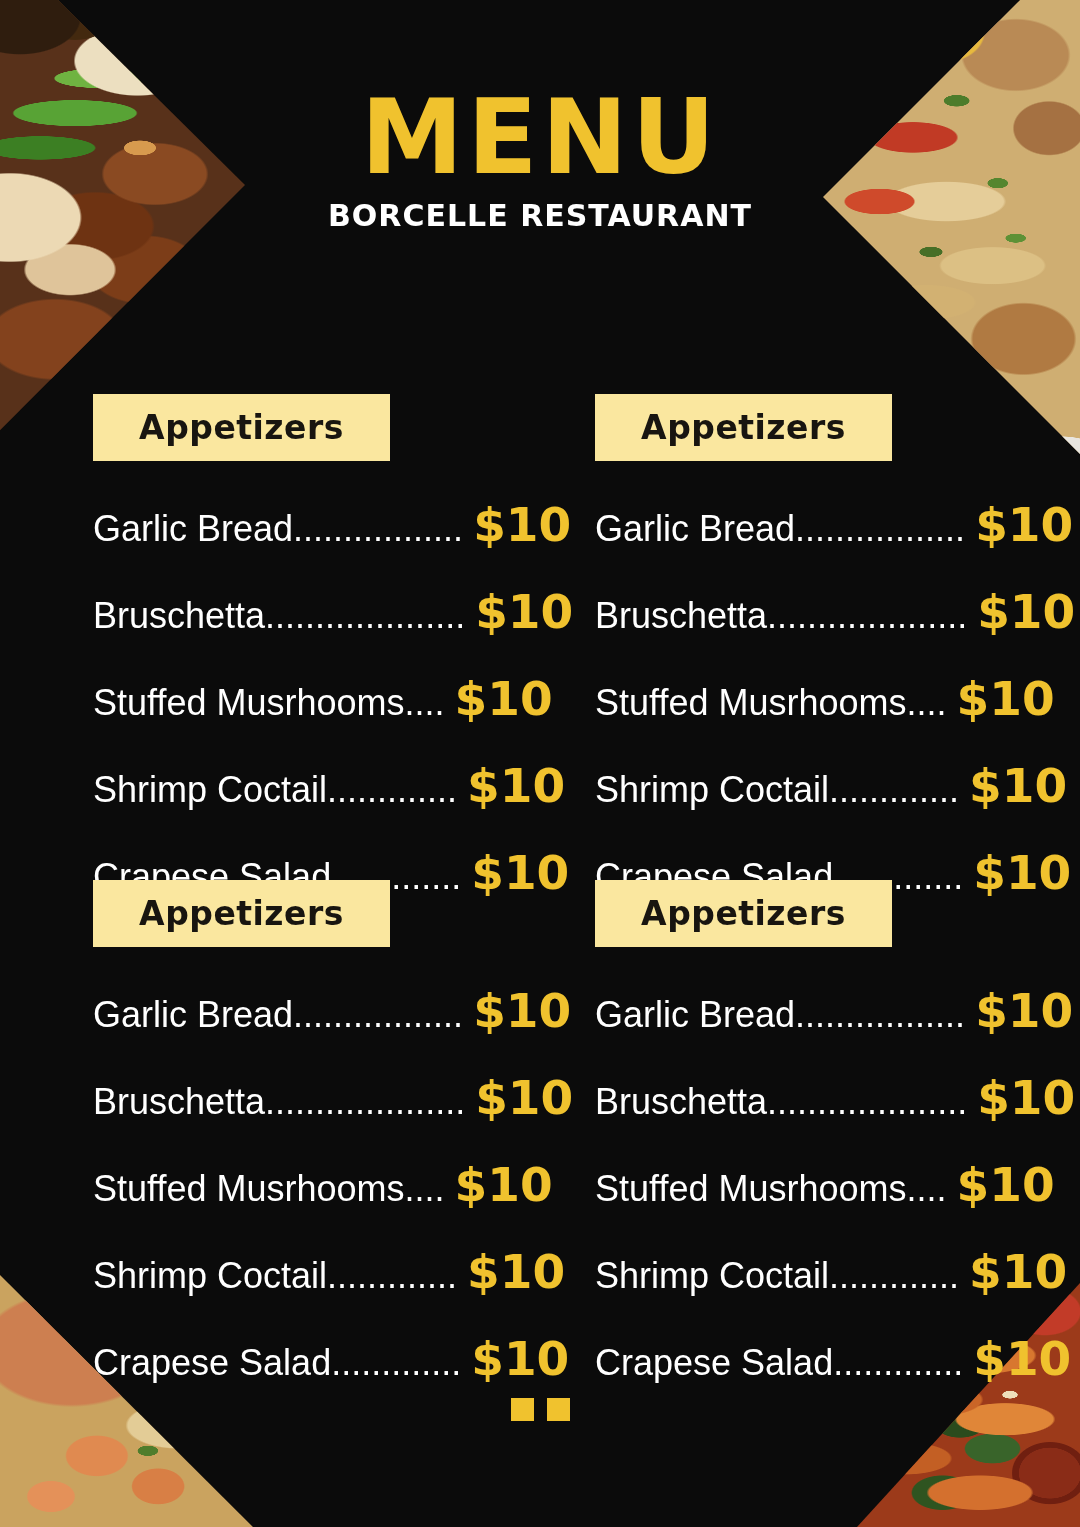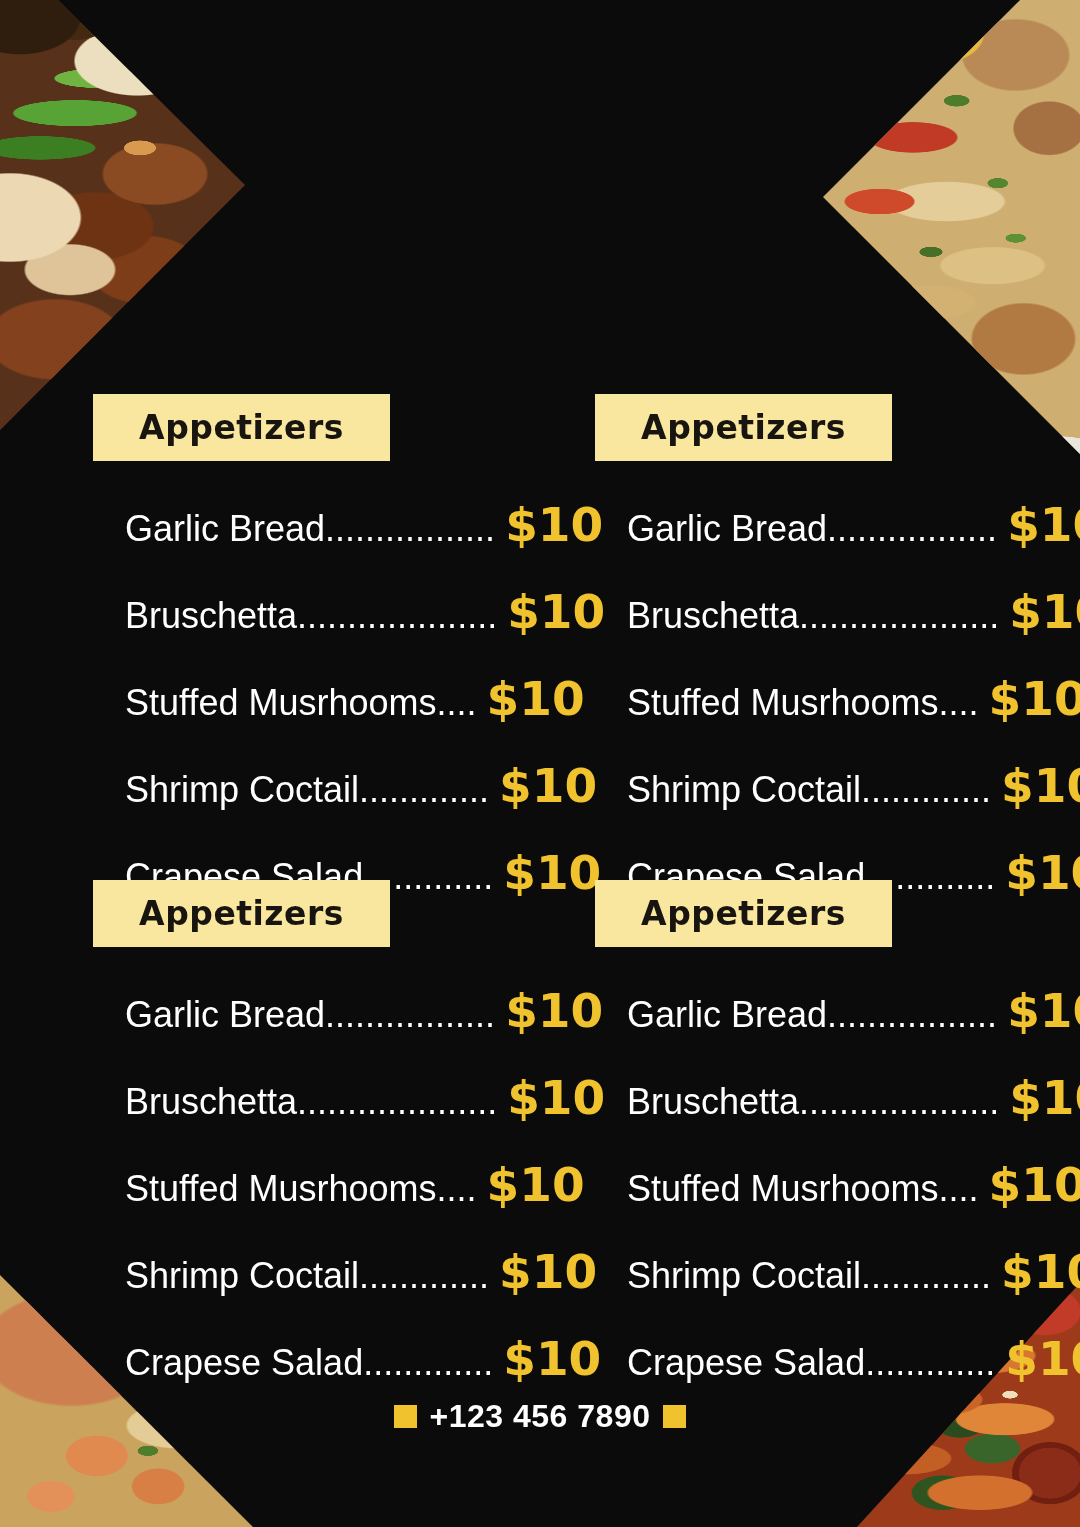--- a/index.html
+++ b/index.html
@@ -17,21 +17,21 @@
   
   .sec{position:absolute;z-index:3;}
   .s1{left:93px;top:394px;width:440px;}
   .s2{left:595px;top:394px;width:443px;}
   .s3{left:93px;top:880px;width:440px;}
   .s4{left:595px;top:880px;width:443px;}
   .hbox{width:297px;height:67px;background:var(--heading-box,#FAE79F);
         display:flex;align-items:center;justify-content:center;}
   .hlabel{font-family:"DejaVu Sans",sans-serif;font-weight:bold;font-size:33px;
           color:var(--heading-text,#181510);letter-spacing:.5px;}
-  .items{margin-top:45px;margin-left:32px;}
+  .items{margin-top:45px;}
   .item{display:flex;justify-content:space-between;align-items:baseline;
         line-height:38px;margin-bottom:38px;white-space:nowrap;}
   .nm,.ld{font-size:36px;color:var(--item-text,#FFFFFF);}
   .pr{font-family:"DejaVu Sans",sans-serif;font-weight:bold;font-size:47px;
       color:var(--accent,#F0C22E);padding-left:10px;}
 
   
   .footer{position:absolute;top:1398px;left:0;width:100%;z-index:3;
           display:flex;justify-content:center;align-items:center;gap:13px;}
   .sq{width:23px;height:23px;background:var(--accent,#F0C22E);flex:none;}
@@ -114,20 +114,24 @@
 </head>
 <body>
 
 <div class="page">
 
   <div class="photo tl"></div>
   <div class="photo tr"></div>
   <div class="photo bl"></div>
   <div class="photo br"></div>
 
+  <header class="head">
+    <h1 class="title">MENU</h1>
+    <div class="subtitle">BORCELLE RESTAURANT</div>
+  </header>
 
   <section class="sec s1">
     <div class="hbox">
       <span class="hlabel">Appetizers</span>
     </div>
     <div class="items">
       <div class="item">
         <span><span class="nm">Garlic Bread</span><span class="ld">.................</span></span>
         <span class="pr">$10</span>
       </div>
@@ -229,17 +233,16 @@
       </div>
       <div class="item">
         <span><span class="nm">Crapese Salad</span><span class="ld">.............</span></span>
         <span class="pr">$10</span>
       </div>
     </div>
   </section>
 
   <div class="footer">
     <span class="sq"></span>
-    <span class="ft">+123 456 7890</span>
     <span class="sq"></span>
   </div>
 
 </div>
 
 </body></html>

